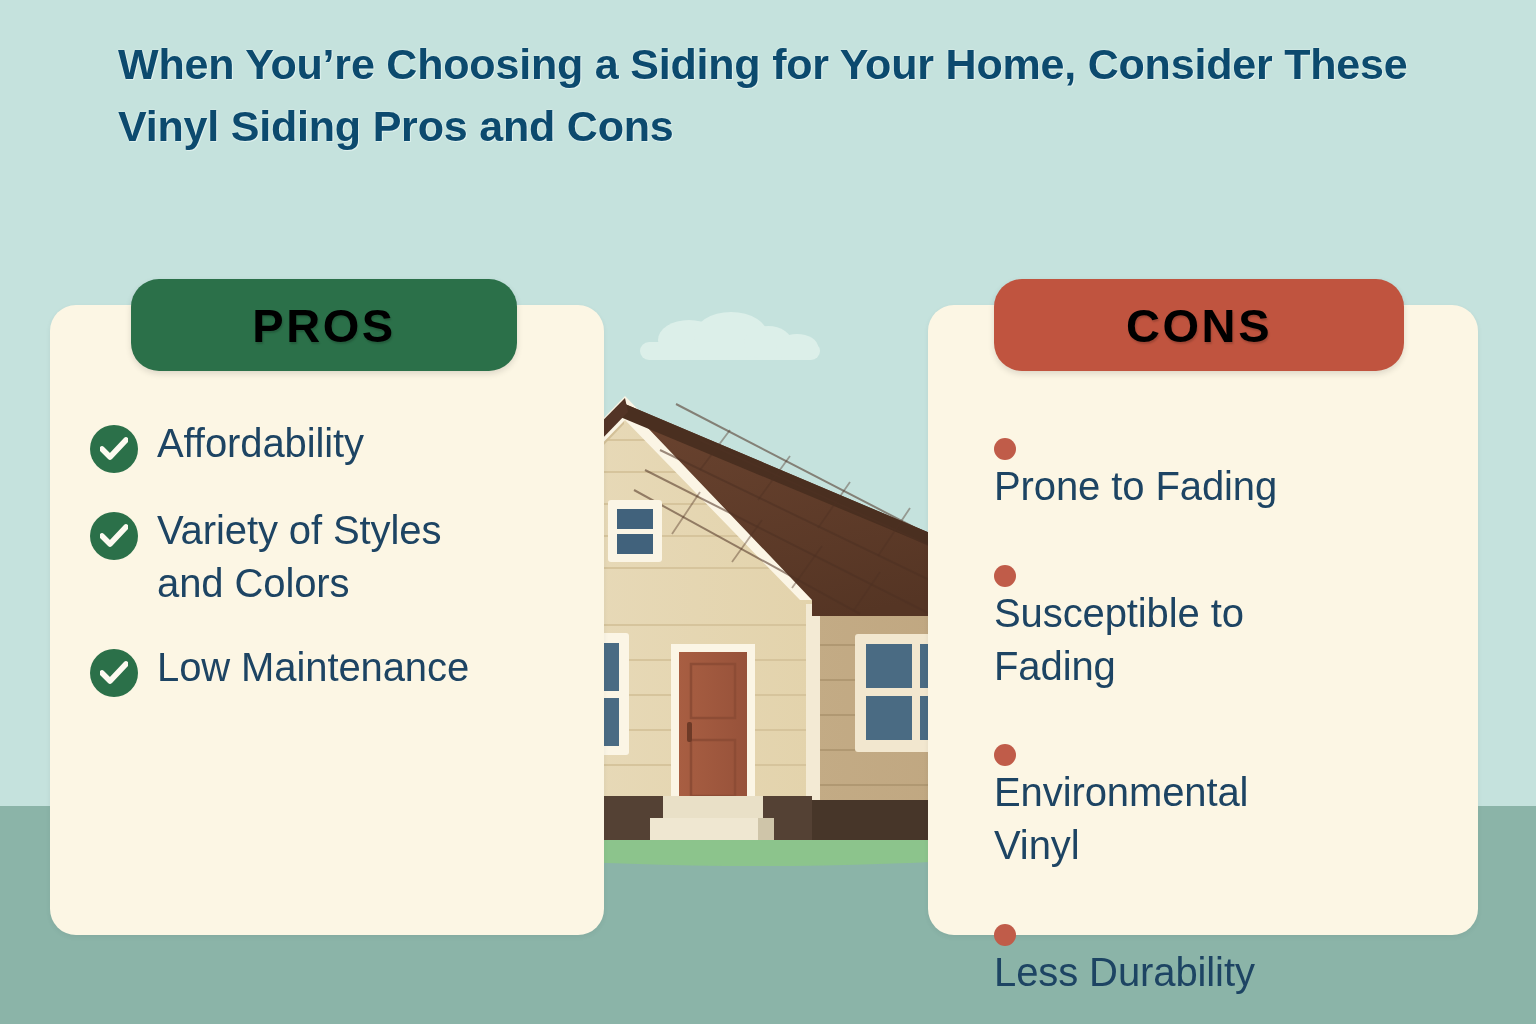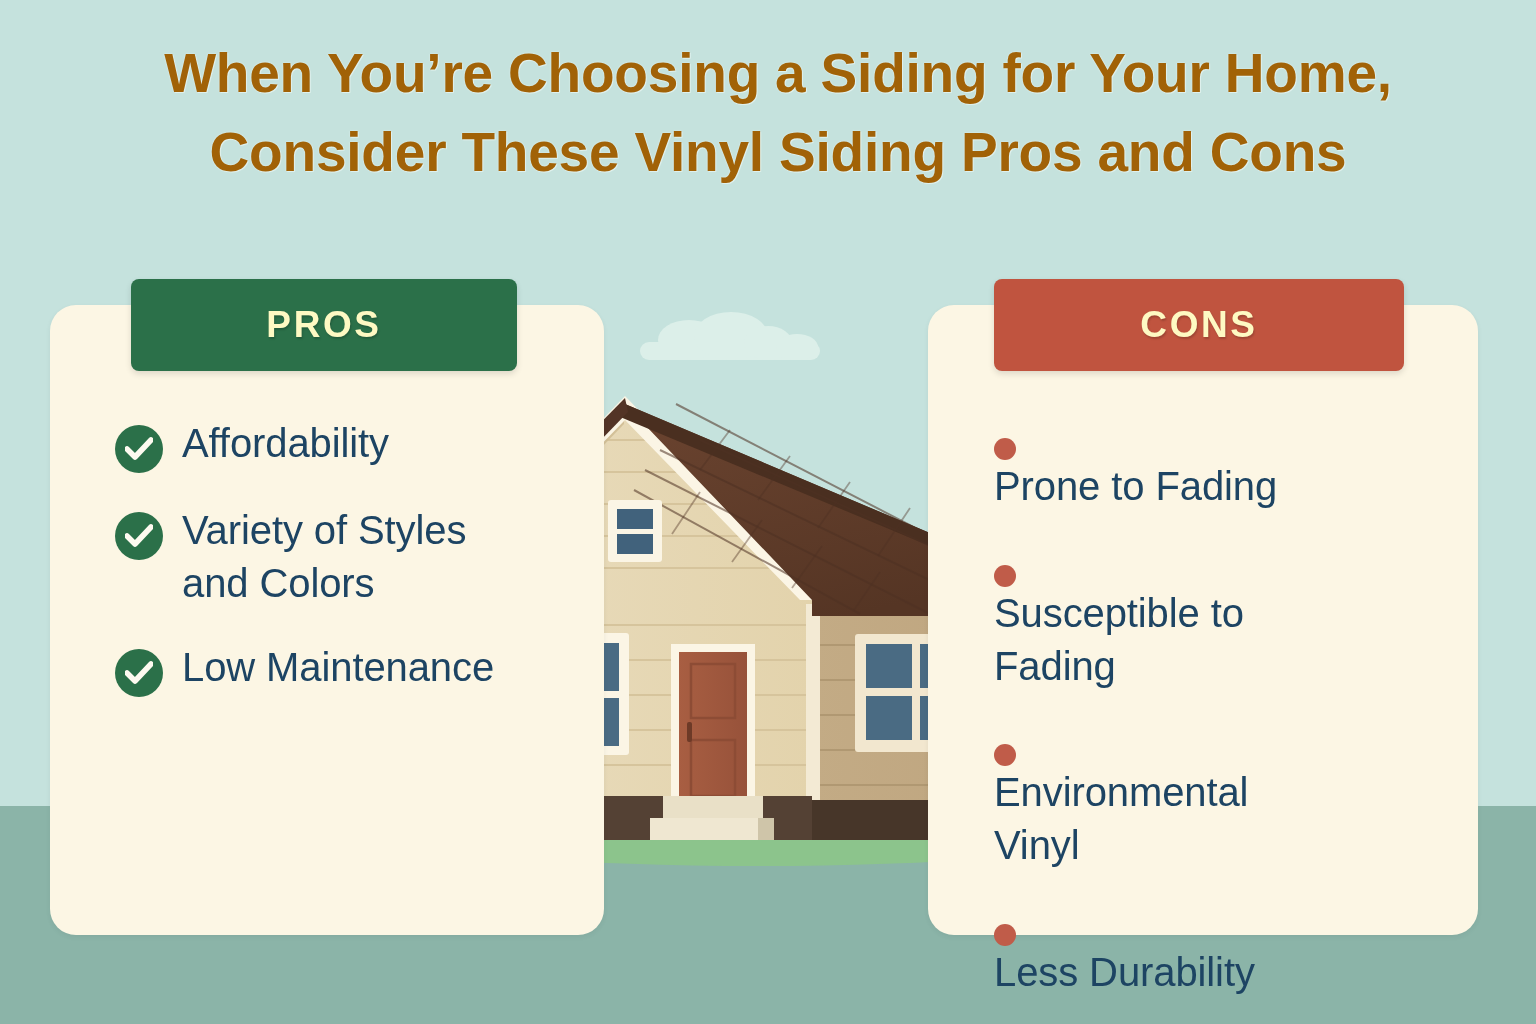--- a/index.html
+++ b/index.html
@@ -53,26 +53,26 @@
   .cloud .c1 { left: 18px; top: 8px;  width: 62px; height: 40px; }
   .cloud .c2 { left: 54px; top: 0px;  width: 74px; height: 48px; }
   .cloud .c3 { left: 104px; top: 14px; width: 48px; height: 34px; }
   .cloud .c4 { left: 136px; top: 22px; width: 42px; height: 26px; }
 
   
   .title {
     position: absolute;
     left: 118px; top: 34px;
     width: 1320px;
-    text-align: center;
-    font-size: 55px;
+    text-align: left;
+    font-size: 43px;
     font-weight: bold;
     line-height: 1.44;
     letter-spacing: -0.2px;
-    color: #a16207;
+    color: #0c4a6e;
     text-shadow:
       0 0 2px rgba(235,248,245,0.95),
       1px 1px 0 rgba(235,248,245,0.6);
   }
 
   
   .house {
     position: absolute;
     left: 0; top: 0;
     width: 1536px; height: 1024px;
@@ -88,28 +88,28 @@
     border-radius: 26px;
     box-shadow: 0 2px 5px rgba(40,60,60,0.07);
   }
   .card-pros  { left: 50px;  width: 554px; }
   .card-cons  { left: 928px; width: 550px; }
 
   .badge {
     position: absolute;
     top: -26px;
     height: 92px;
-    border-radius: 8px;
+    border-radius: 28px;
     display: flex;
     align-items: center;
     justify-content: center;
-    font-size: 37px;
+    font-size: 47px;
     font-weight: bold;
     letter-spacing: 2.6px;
-    color: #fef9c3;
+    color: #000000;
     text-shadow: 1px 2px 2px rgba(0,0,0,0.18);
   }
   .badge-pros {
     left: 81px;
     width: 386px;
     background: #2b7049;
     box-shadow: 0 3px 6px rgba(0,0,0,0.12);
   }
   .badge-cons {
     left: 66px;
@@ -124,21 +124,21 @@
     width: 100%;
     padding: 0;
     margin: 0;
     list-style: none;
   }
   .item {
     display: flex;
     align-items: flex-start;
     margin-bottom: 31px;
   }
-  .list-pros .item { padding-left: 65px; }
+  .list-pros .item { padding-left: 40px; }
   .list-cons .item { padding-left: 66px; flex-direction: column; }
 
   .check {
     flex: 0 0 auto;
     width: 48px; height: 48px;
     border-radius: 50%;
     background: #2b7049;
     margin-right: 19px;
     margin-top: 8px;
     position: relative;

